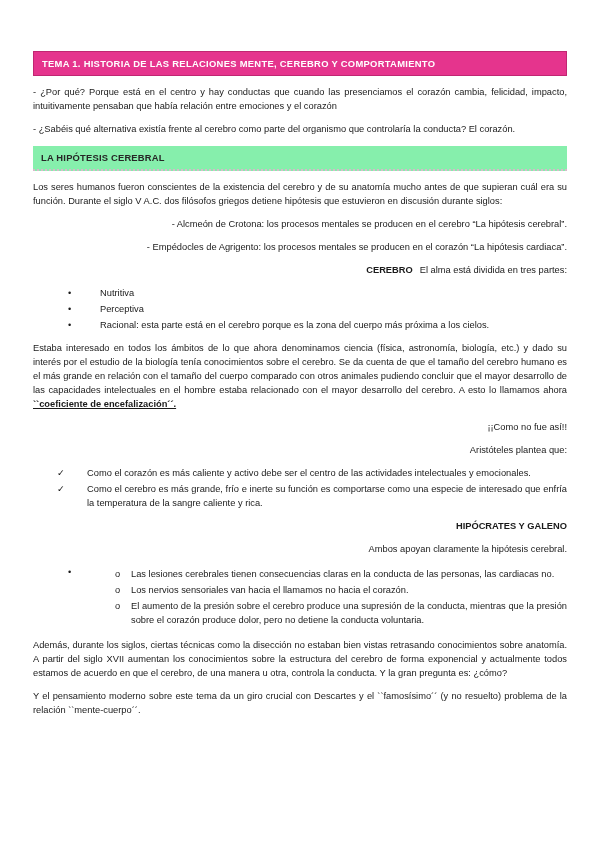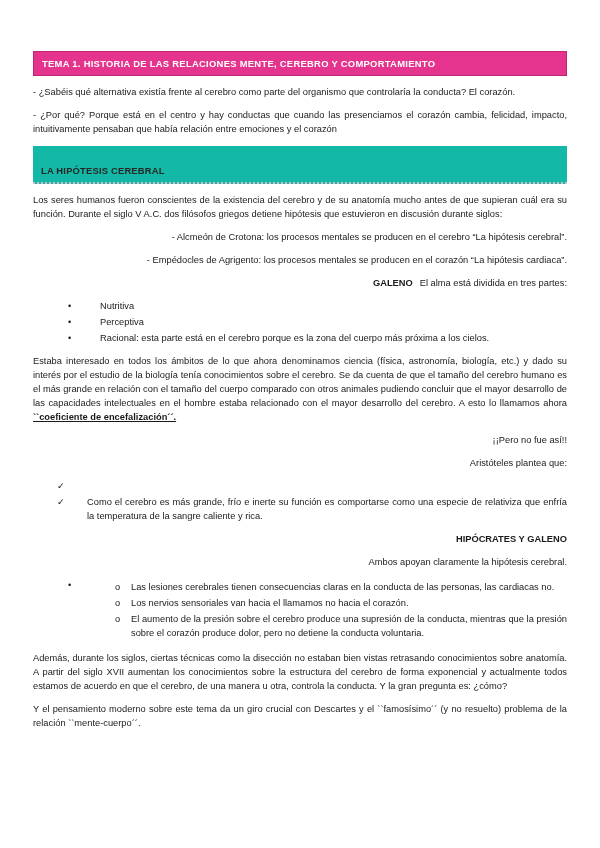--- a/index.html
+++ b/index.html
@@ -24,27 +24,27 @@
   .titlebar {
     background: #e5348d;
     border: 1px solid #c02672;
     color: #ffffff;
     font-weight: bold;
     font-size: 9.4px;
     letter-spacing: 0.3px;
     padding: 5px 8px 4px 8px;
   }
   .subbar {
-    background: #14b8a6;
+    background: #86efac;
     border-bottom: 2px dotted #d8b9cb;
     color: #262626;
     font-weight: bold;
     font-size: 9.4px;
     letter-spacing: 0.2px;
-    padding: 18px 8px 4px 8px;
+    padding: 5px 8px 4px 8px;
     margin-top: 10px;
   }
   p {
     margin: 9px 0;
     text-align: justify;
   }
   p.noj { text-align: right; }
   .bold { font-weight: bold; }
   .lead { font-weight: bold; margin-right: 7px; }
   .coef {
@@ -72,59 +72,60 @@
   .li-body { flex: 1 1 auto; }
   .li-text { display: block; text-align: justify; }
 </style>
 </head>
 <body>
 
 <div class="page">
 
   <div class="titlebar">TEMA 1. HISTORIA DE LAS RELACIONES MENTE, CEREBRO Y COMPORTAMIENTO</div>
 
+  <p>- ¿Por qué? Porque está en el centro y hay conductas que cuando las presenciamos el corazón cambia, felicidad, impacto, intuitivamente pensaban que había relación entre emociones y el corazón</p>
   <p>- ¿Sabéis qué alternativa existía frente al cerebro como parte del organismo que controlaría la conducta? El corazón.</p>
-  <p>- ¿Por qué? Porque está en el centro y hay conductas que cuando las presenciamos el corazón cambia, felicidad, impacto, intuitivamente pensaban que había relación entre emociones y el corazón</p>
 
   <div class="subbar">LA HIPÓTESIS CEREBRAL</div>
 
   <p>Los seres humanos fueron conscientes de la existencia del cerebro y de su anatomía mucho antes de que supieran cuál era su función. Durante el siglo V A.C. dos filósofos griegos detiene hipótesis que estuvieron en discusión durante siglos:</p>
   <p class="noj">- Alcmeón de Crotona: los procesos mentales se producen en el cerebro “La hipótesis cerebral”.</p>
   <p class="noj">- Empédocles de Agrigento: los procesos mentales se producen en el corazón “La hipótesis cardiaca”.</p>
 
-  <p class="noj"><span class="lead">GALENO</span><span>El alma está dividida en tres partes:</span></p>
+  <p class="noj"><span class="lead">CEREBRO</span><span>El alma está dividida en tres partes:</span></p>
 
   <ul class="list l1">
     <li>
         <span class="mk">•</span>
         <span class="li-text">Nutritiva</span>
       </li>
     <li>
         <span class="mk">•</span>
         <span class="li-text">Perceptiva</span>
       </li>
     <li>
         <span class="mk">•</span>
         <span class="li-text">Racional: esta parte está en el cerebro porque es la zona del cuerpo más próxima a los cielos.</span>
       </li>
   </ul>
 
 
   <p><span>Estaba interesado en todos los ámbitos de lo que ahora denominamos ciencia (física, astronomía, biología, etc.) y dado su interés por el estudio de la biología tenía conocimientos sobre el cerebro. Se da cuenta de que el tamaño del cerebro humano es el más grande en relación con el tamaño del cuerpo comparado con otros animales pudiendo concluir que el mayor desarrollo de las capacidades intelectuales en el hombre estaba relacionado con el mayor desarrollo del cerebro. A esto lo llamamos ahora</span> <span class="coef">``coeficiente de encefalización´´.</span></p>
 
-  <p class="noj">¡¡Pero no fue así!!</p>
+  <p class="noj">¡¡Como no fue así!!</p>
   <p class="noj">Aristóteles plantea que:</p>
 
   <ul class="list lchk">
     <li>
         <span class="mk">✓</span>
+        <span class="li-text">Como el corazón es más caliente y activo debe ser el centro de las actividades intelectuales y emocionales.</span>
       </li>
     <li>
         <span class="mk">✓</span>
-        <span class="li-text">Como el cerebro es más grande, frío e inerte su función es comportarse como una especie de relativiza que enfría la temperatura de la sangre caliente y rica.</span>
+        <span class="li-text">Como el cerebro es más grande, frío e inerte su función es comportarse como una especie de interesado que enfría la temperatura de la sangre caliente y rica.</span>
       </li>
   </ul>
 
 
   <p class="bold noj">HIPÓCRATES Y GALENO</p>
 
   <p class="noj">Ambos apoyan claramente la hipótesis cerebral.</p>
 
   <ul class="list l1">
     <li>

